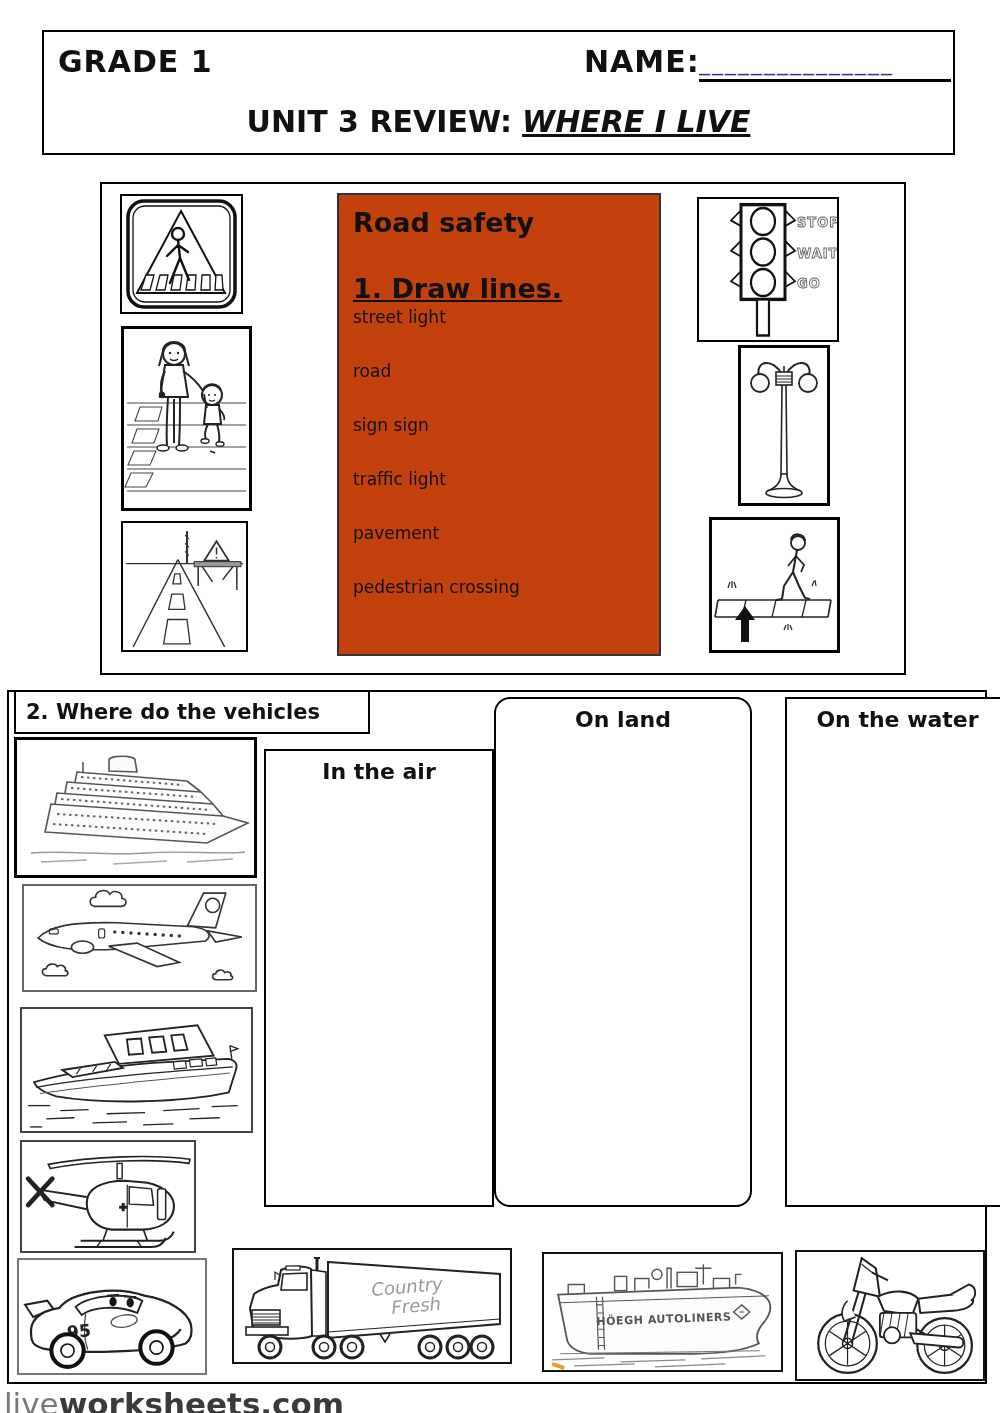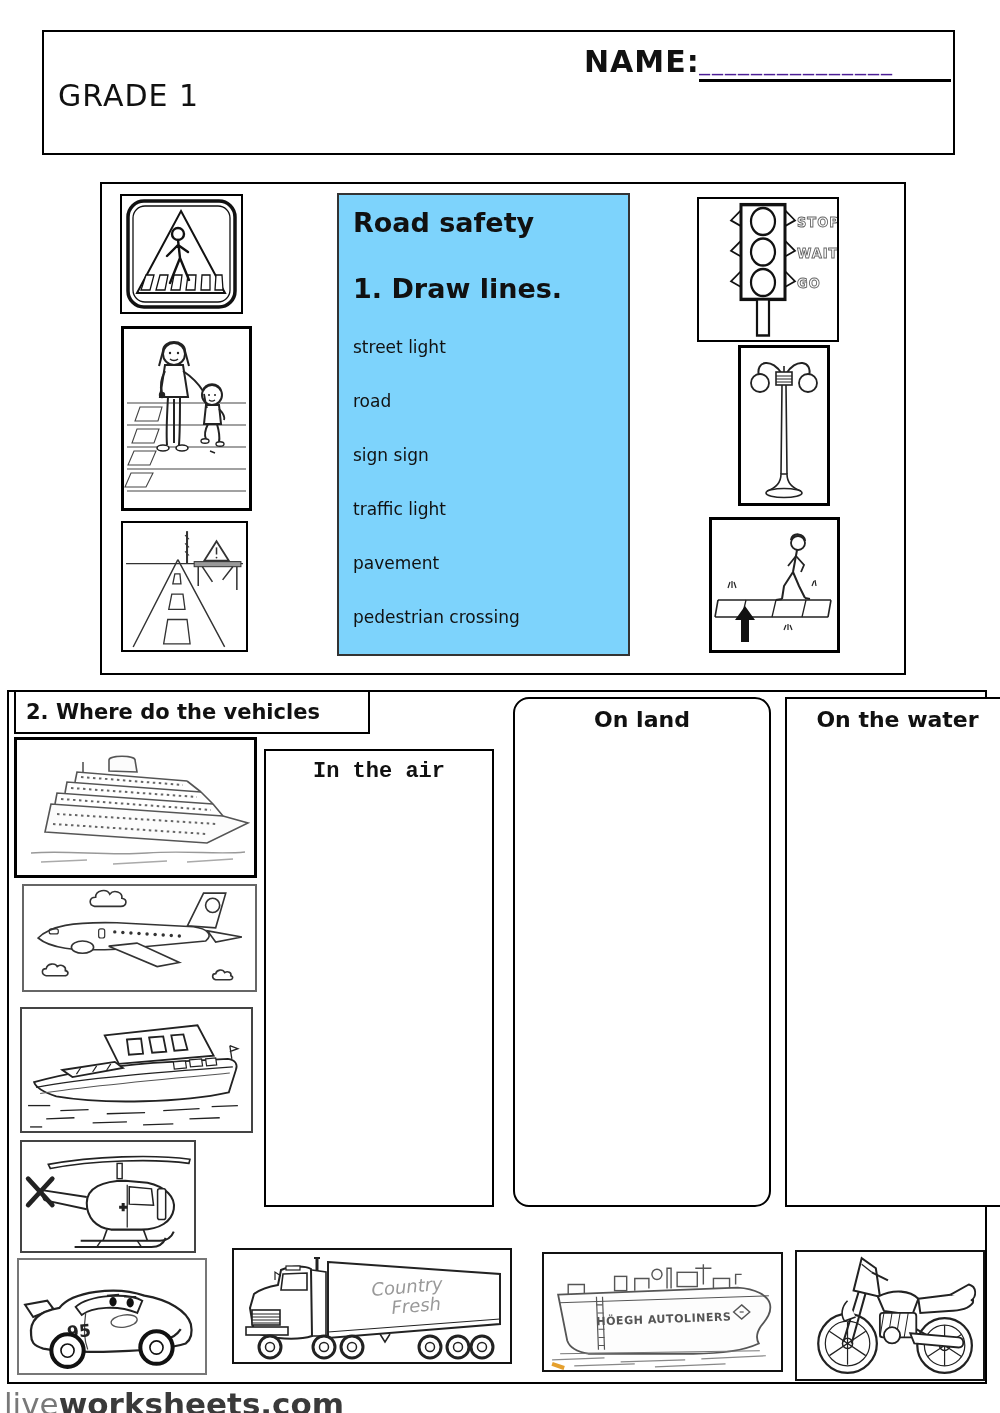--- a/index.html
+++ b/index.html
@@ -8,44 +8,44 @@
     font-family:"DejaVu Sans","Liberation Sans",sans-serif;color:#111;
     overflow:hidden;
   }
   .abs{position:absolute;box-sizing:border-box;}
   .card{position:absolute;box-sizing:border-box;background:#fff;}
   .card svg{display:block;width:100%;height:100%;}
   svg text{font-family:"DejaVu Sans","Liberation Sans",sans-serif;}
 
   
   #header-box{left:42px;top:30px;width:913px;height:125px;border:2px solid #000;}
-  #grade-label{left:14px;top:12px;font-size:30px;font-weight:normal;letter-spacing:1px;margin-top:34px;}
+  #grade-label{left:14px;top:12px;font-size:30px;font-weight:bold;letter-spacing:1px;}
   #name-label{left:540px;top:12px;font-size:30px;font-weight:bold;letter-spacing:1px;text-align:right;}
   #name-line{left:655px;top:18px;width:252px;height:32px;border-bottom:3px solid #000;
              font-size:22px;letter-spacing:2px;color:#4c1d95;overflow:hidden;white-space:nowrap;}
   #unit-title{left:0;top:72px;width:100%;text-align:center;font-size:30px;font-weight:bold;}
   #unit-title-emphasis{font-style:italic;text-decoration:underline;margin-left:10px;}
 
   
   #section1-box{left:100px;top:182px;width:806px;height:493px;border:2px solid #000;}
-  #words-box{left:337px;top:193px;width:293px;height:463px;border:2px solid #333;background:#7dd3fc;
+  #words-box{left:337px;top:193px;width:324px;height:463px;border:2px solid #333;background:#c2410c;
              padding:12px 6px 0 14px;}
   .ws-h{font-size:27px;font-weight:bold;line-height:32px;}
   #road-safety-title{margin-bottom:34px;}
-  #draw-lines-instruction{margin-bottom:30px;}
+  #draw-lines-instruction{text-decoration:underline;}
   .word-item{font-size:17px;line-height:25px;margin-bottom:29px;cursor:pointer;}
 
   
   #section2-box{left:7px;top:690px;width:980px;height:694px;border:2px solid #000;}
   #question-box{left:14px;top:690px;width:356px;height:44px;border:2px solid #000;background:#fff;
                 font-size:21px;font-weight:bold;line-height:40px;padding-left:10px;z-index:3;}
   .col{position:absolute;box-sizing:border-box;border:2px solid #000;background:#fff;
        text-align:center;padding-top:8px;font-size:22px;font-weight:bold;z-index:2;}
-  #col-air{left:264px;top:749px;width:230px;height:458px;font-family:Liberation Mono, monospace;}
-  #col-land{left:513px;top:697px;width:258px;height:510px;border-radius:16px;}
+  #col-air{left:264px;top:749px;width:230px;height:458px;}
+  #col-land{left:494px;top:697px;width:258px;height:510px;border-radius:16px;}
   #col-water{left:749px;top:697px;width:225px;height:510px;margin-left:36px;}
 
   
   .card{z-index:4;}
   #card-crossing-sign{left:120px;top:194px;width:123px;height:120px;border:2px solid #000;}
   #card-mother-child{left:121px;top:326px;width:131px;height:185px;border:3px solid #000;}
   #card-road{left:121px;top:521px;width:127px;height:131px;border:2px solid #000;}
   #card-traffic-light{left:697px;top:197px;width:142px;height:145px;border:2px solid #000;}
   #card-street-light{left:738px;top:345px;width:92px;height:161px;border:3px solid #000;}
   #card-pavement{left:709px;top:517px;width:131px;height:136px;border:3px solid #000;}
@@ -63,20 +63,23 @@
   #logo-light{color:#787878;font-weight:400;}
   #logo-bold{color:#3a3a3a;font-weight:700;}
 </style>
 </head>
 <body>
 
 <div class="abs" id="header-box">
   <div class="abs" id="grade-label">GRADE 1</div>
   <div class="abs" id="name-label">NAME:</div>
   <div class="abs" id="name-line">_______________</div>
+  <div class="abs" id="unit-title">
+    <span>UNIT 3 REVIEW:</span><span id="unit-title-emphasis">WHERE I LIVE</span>
+  </div>
 </div>
 
 <div class="abs" id="section1-box"></div>
 
 <div class="card" id="card-crossing-sign">
   <svg viewBox="0 0 119 116" preserveAspectRatio="none">
     <rect x="6" y="5" width="107" height="106" rx="16" fill="#fff" stroke="#111" stroke-width="3.5"></rect>
     <rect x="11" y="10" width="97" height="96" rx="12" fill="none" stroke="#111" stroke-width="1.3"></rect>
     <polygon points="59,15 103,97 15,97" fill="#fff" stroke="#111" stroke-width="2"></polygon>
     <g fill="#fff" stroke="#111" stroke-width="1.3">

